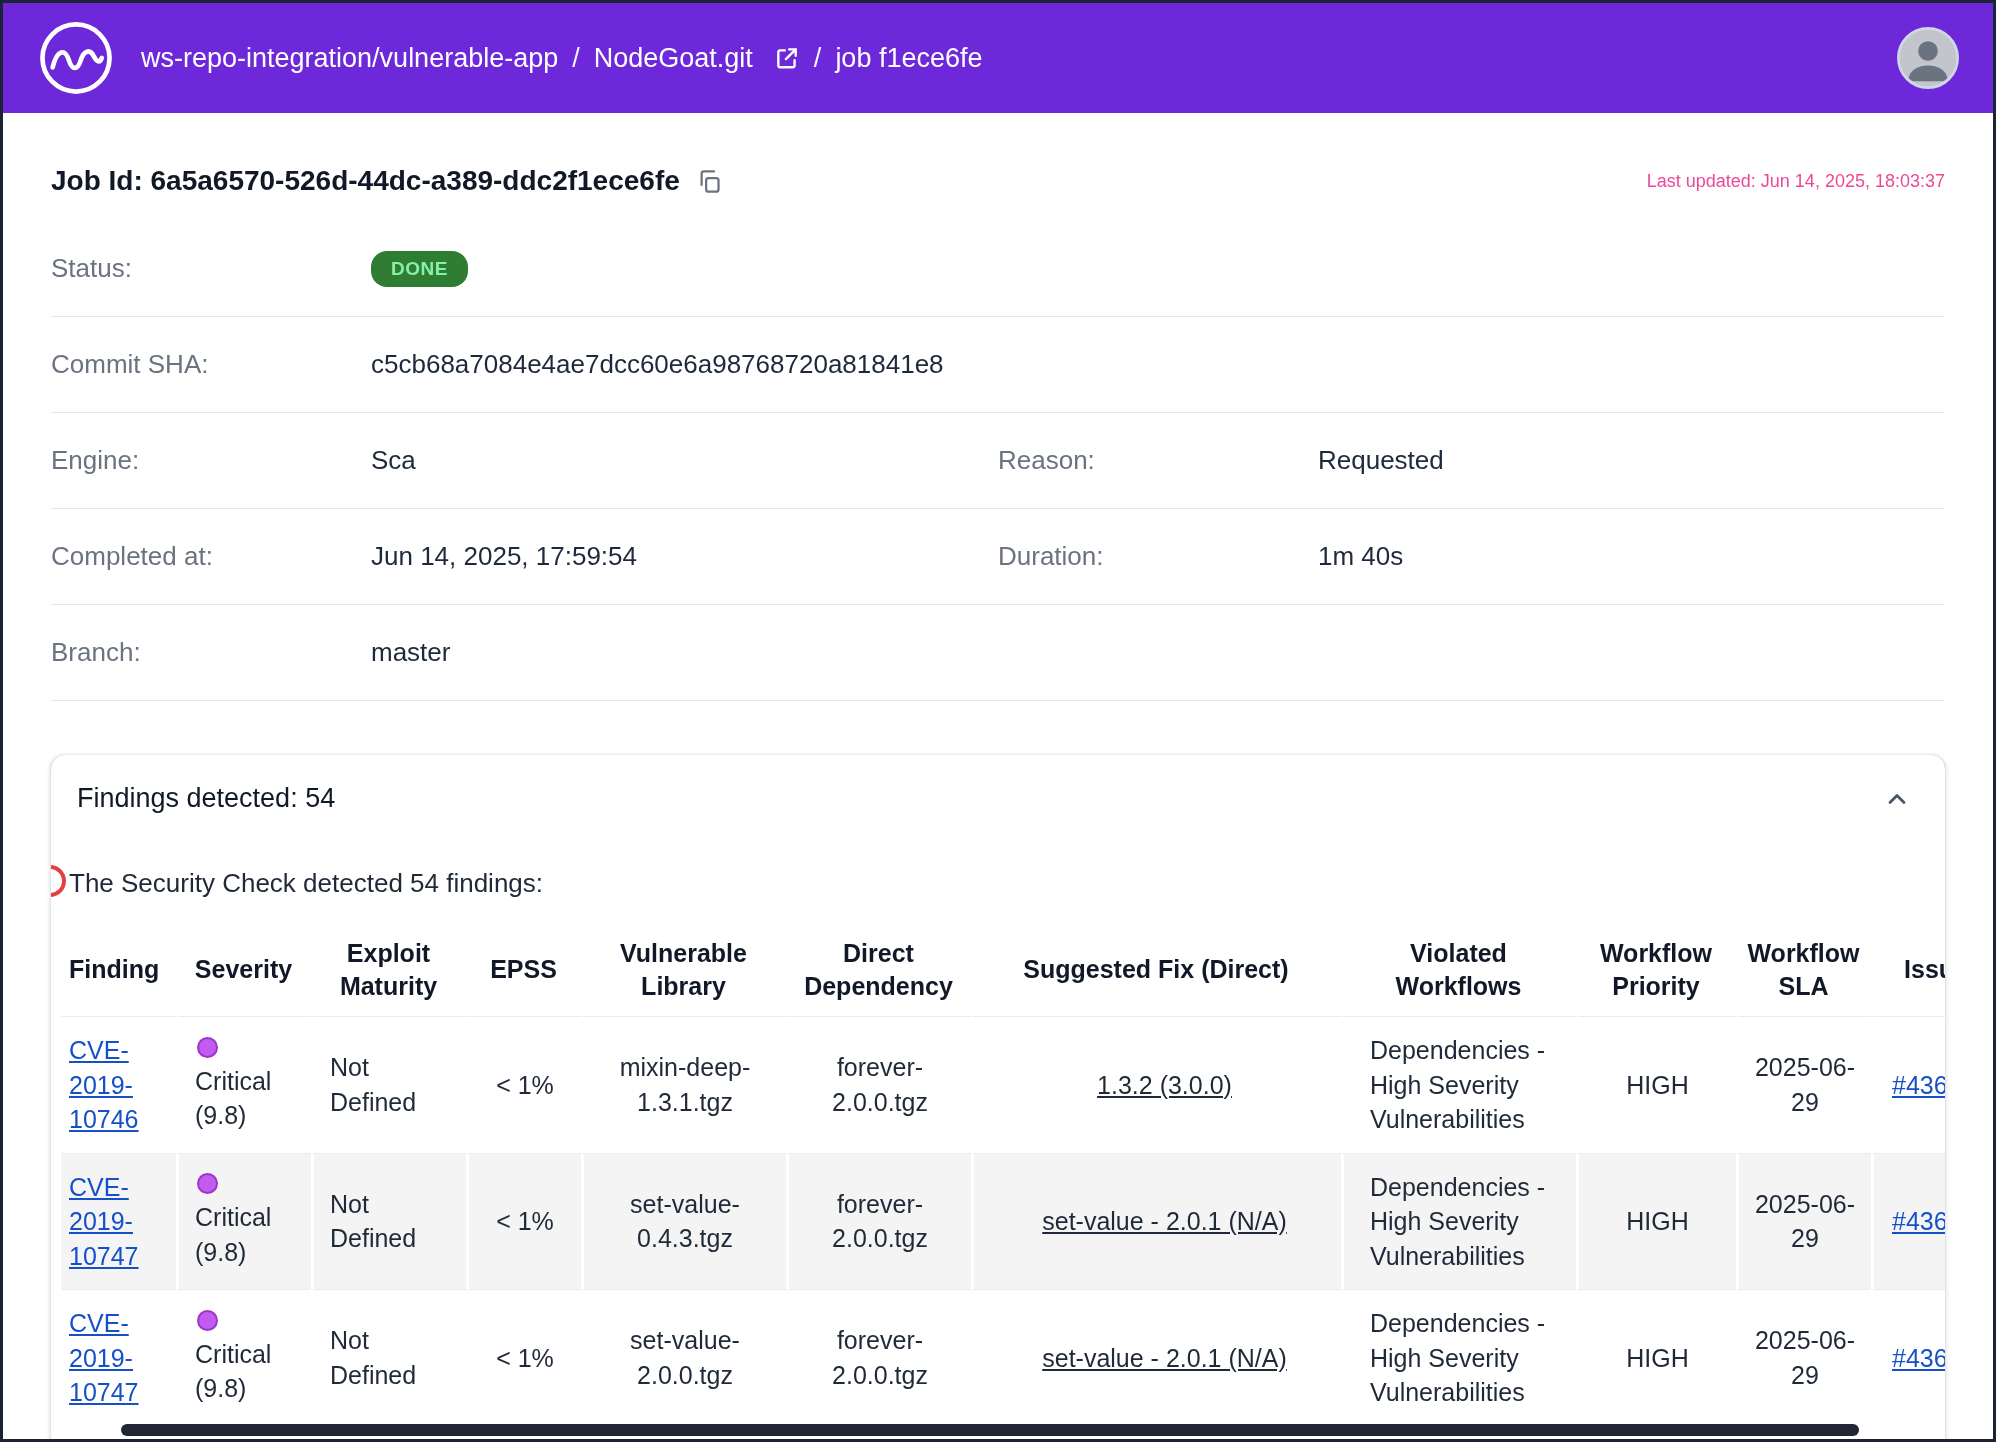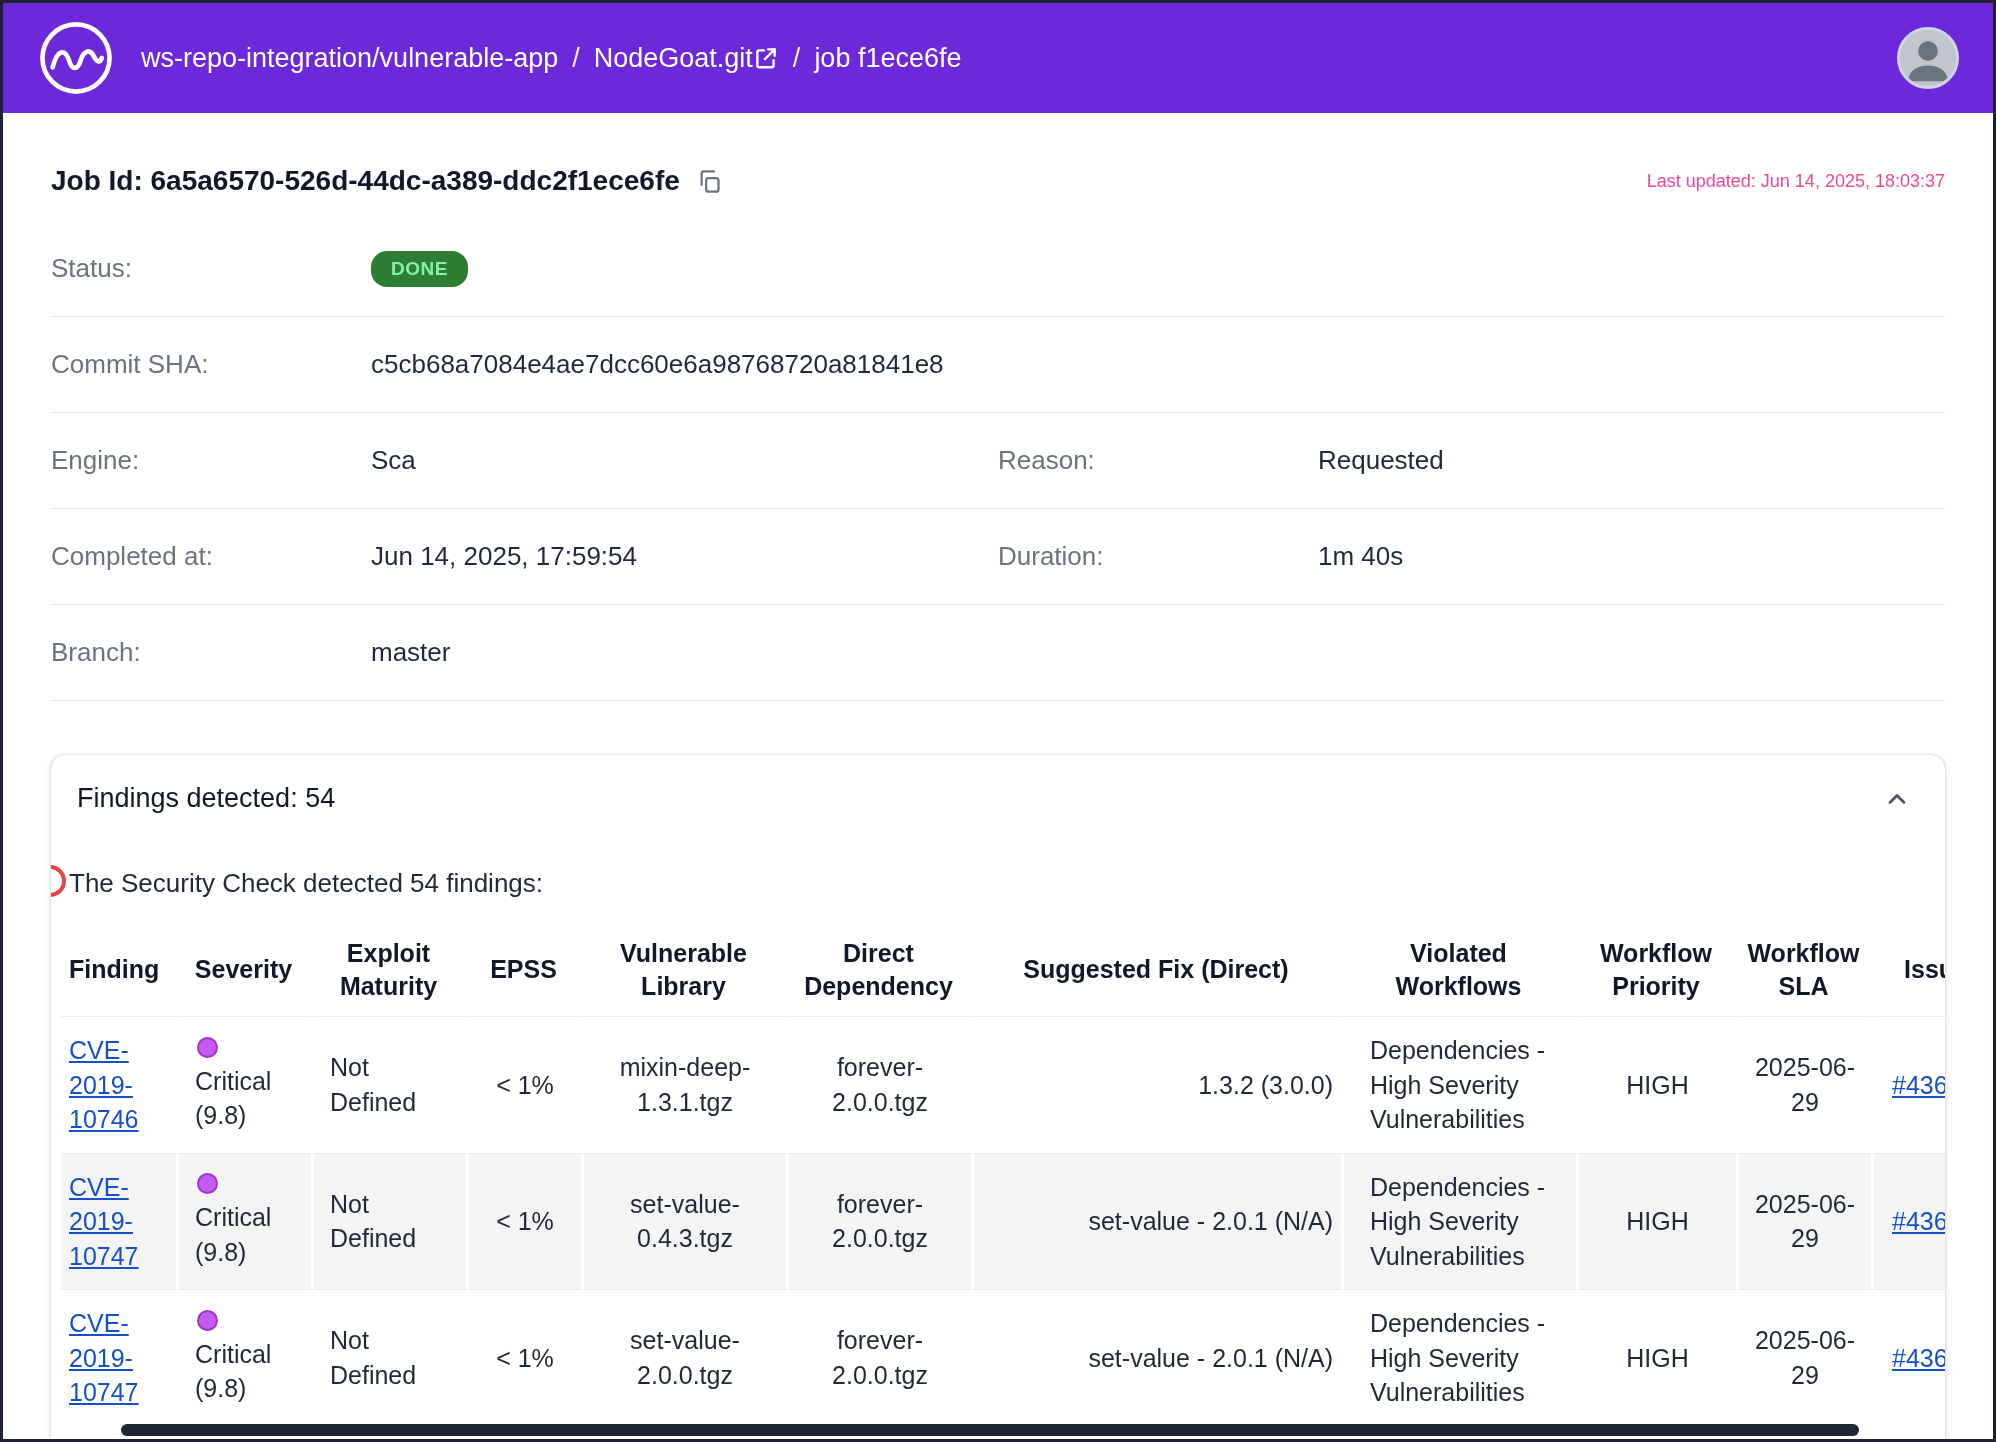--- a/index.html
+++ b/index.html
@@ -19,21 +19,21 @@
     background: #6d28d9;
     display: flex;
     align-items: center;
     padding: 0 34px;
     color: #ffffff;
   }
   .logo { width: 78px; height: 78px; margin-right: 26px; flex-shrink: 0; }
   .logo svg { width: 100%; height: 100%; }
   .breadcrumb { font-size: 27px; display: flex; align-items: center; gap: 14px; white-space: nowrap; }
   .breadcrumb .sep { opacity: .95; }
-  .crumb-project { display: inline-flex; align-items: center; gap: 0; }
+  .crumb-project { display: inline-flex; align-items: center; gap: 21px; }
   .ext-icon svg { width: 26px; height: 26px; display: block; }
   .avatar {
     margin-left: auto;
     width: 62px; height: 62px;
     border-radius: 50%;
     border: 3px solid #cfd6e4;
     background: #b9bdc4;
     overflow: hidden;
     flex-shrink: 0;
   }
@@ -119,21 +119,21 @@
     border-left: 3px solid #ffffff;
     background-clip: padding-box;
   }
   th:first-child, td:first-child { border-left: none; }
   tr.striped td { background-color: #f4f4f5; }
 
   th.h-finding { text-align: left; padding-left: 8px; }
   td.c-finding { text-align: left; padding-left: 8px; }
   td.c-severity { text-align: left; padding-left: 16px; }
   td.c-exploit { text-align: left; padding-left: 16px; }
-  td.c-fix { text-align: right; padding-left: 22px; }
+  td.c-fix { text-align: center; padding-left: 22px; text-decoration: underline; }
   td.c-wf { text-align: left; padding-left: 26px; }
   td.c-issue { text-align: left; padding-left: 18px; }
 
   a.tbl-link { color: #1550c8; text-decoration: underline; }
   .sev-dot {
     display: block;
     width: 21px; height: 21px;
     border-radius: 50%;
     background: #c45bf0;
     border: 2px solid #9c36c9;

